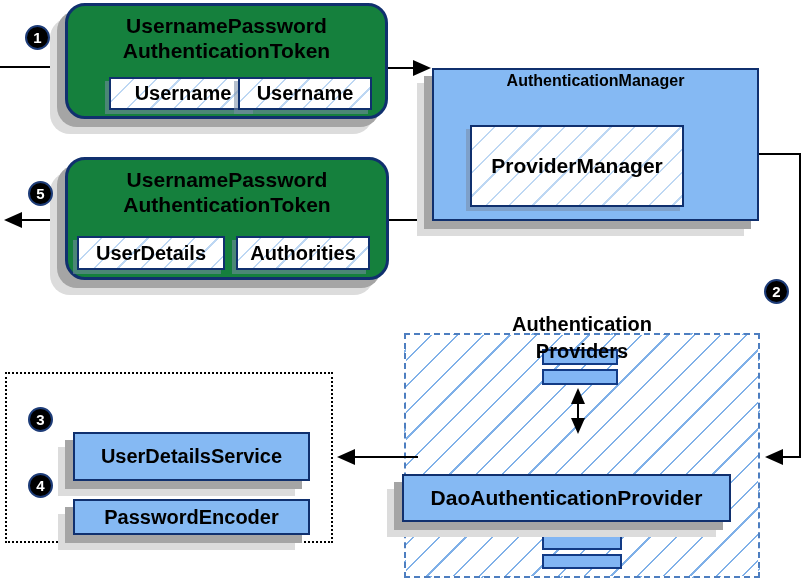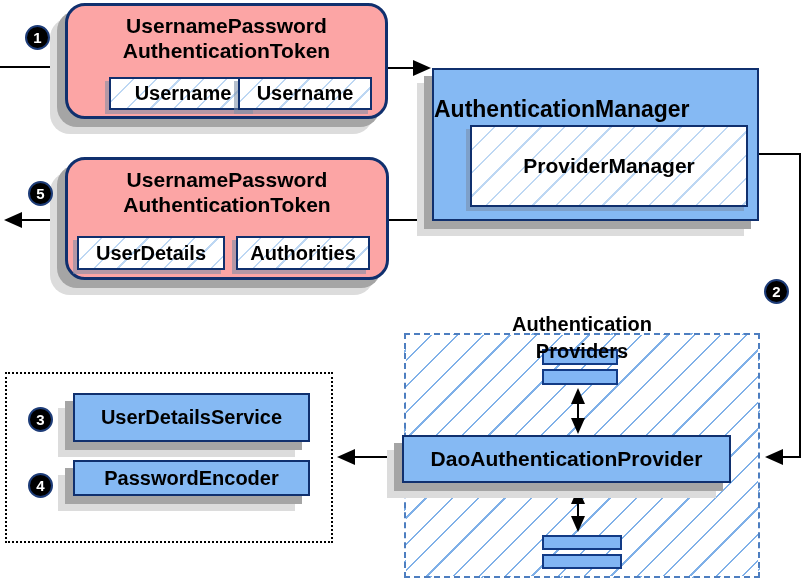--- a/index.html
+++ b/index.html
@@ -8,31 +8,31 @@
     position: relative; width: 803px; height: 584px;
     font-family: "Liberation Sans", sans-serif; font-weight: bold; color: #000;
     background: #ffffff;
   }
 
   
   .connectors { position: absolute; left: 0; top: 0; width: 803px; height: 584px; z-index: 2; pointer-events: none; }
 
   
   .rounded-node {
-    position: absolute; background: #fca5a5; border: 3px solid #10306e; border-radius: 20px;
+    position: absolute; background: #15803d; border: 3px solid #10306e; border-radius: 20px;
     box-shadow: -8px 8px 0 #a5a5a5, -15px 15px 0 #dcdcdc; z-index: 4;
   }
   .rounded-node .node-title { text-align: center; font-size: 21px; line-height: 25px; margin-top: 7px; }
 
   
   .rect-node {
     position: absolute; background: #85b9f3; border: 2px solid #10306e;
     box-shadow: -8px 8px 0 #a5a5a5, -15px 15px 0 #dcdcdc; z-index: 4;
   }
-  .center-label { display: flex; align-items: center; justify-content: center; }
+  .center-label { display: flex; align-items: center; justify-content: center; margin-top: 39px; }
 
   
   .field {
     position: absolute; border: 2px solid #10306e;
     background: #ffffff;
     background-image: repeating-linear-gradient(135deg, rgba(0,0,0,0) 0px, rgba(0,0,0,0) 15px, #bdd7f3 15px, #bdd7f3 16.5px);
     display: flex; align-items: center; justify-content: center;
     font-size: 20px; box-shadow: -4px 4px 0 rgba(120,140,165,0.55);
   }
 
@@ -103,22 +103,22 @@
   <div class="rounded-node" style="left:65px; top:3px; width:323px; height:116px;">
     <div class="node-title">
       <div>UsernamePassword</div>
       <div>AuthenticationToken</div>
     </div>
     <div class="field" style="left:12px; top:71px; width:148px; height:33px;margin-left:29px;">Username</div>
     <div class="field" style="left:170px; top:71px; width:134px; height:33px;">Username</div>
   </div>
 
   <div class="rect-node" style="left:432px; top:68px; width:327px; height:153px;">
-    <div class="node-title" style="font-size:23px; margin-top:26px;">AuthenticationManager</div>
-    <div class="field" style="left:36px; top:55px; width:278px; height:82px; font-size:21px;">ProviderManager</div>
+    <div class="node-title" style="text-align:center; font-size:16px; margin-top:2px;">AuthenticationManager</div>
+    <div class="field" style="left:36px; top:55px; width:214px; height:82px; font-size:21px;">ProviderManager</div>
   </div>
 
   <div class="rounded-node" style="left:65px; top:157px; width:324px; height:123px;">
     <div class="node-title">
       <div>UsernamePassword</div>
       <div>AuthenticationToken</div>
     </div>
     <div class="field" style="left:9px; top:76px; width:148px; height:34px;">UserDetails</div>
     <div class="field" style="left:168px; top:76px; width:134px; height:34px;">Authorities</div>
   </div>

